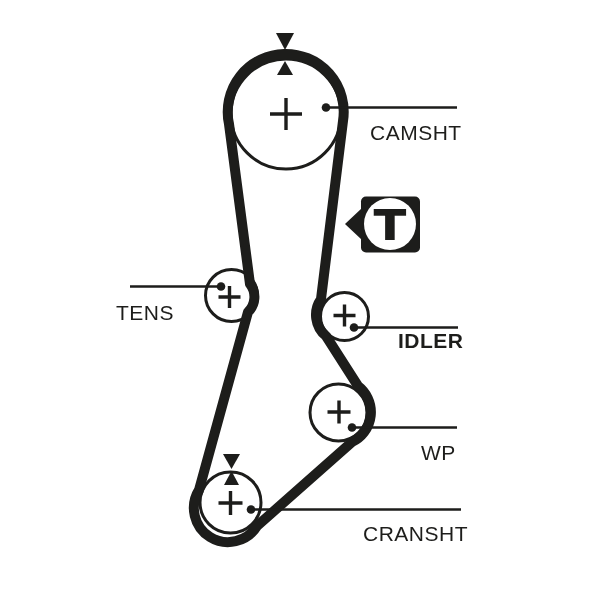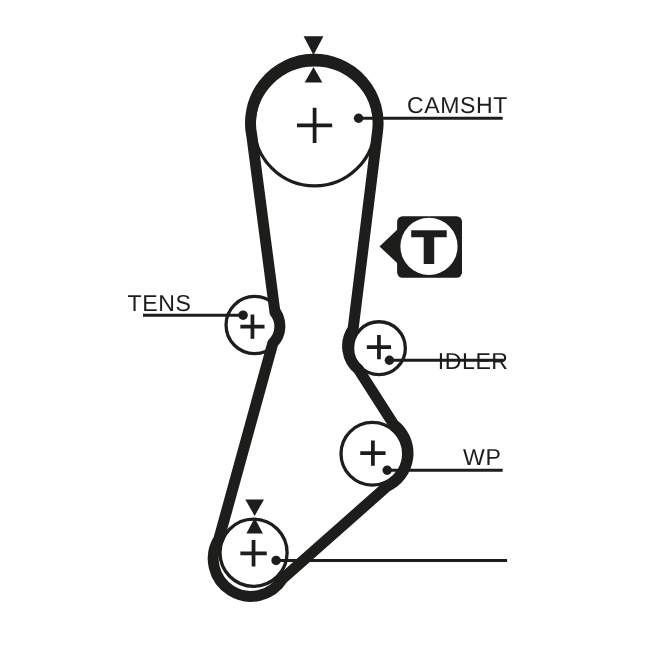--- a/index.html
+++ b/index.html
@@ -14,20 +14,21 @@
   .belt      { stroke:var(--ink); stroke-width:10; fill:none; stroke-linejoin:round; }
   .cross     { stroke:var(--ink); stroke-width:3.4; fill:none; }
   .leader    { stroke:var(--ink); stroke-width:2.7; fill:none; }
   .diagram-label {
     position:absolute;
     font-size:21px;
     line-height:21px;
     letter-spacing:0.5px;
     color:var(--ink);
     white-space:nowrap;
+    margin-top:36px;
   }
   .badge-letter {
     position:absolute;
     left:363px; top:201px; width:54px; height:48px;
     line-height:48px; text-align:center;
     font-size:42px; font-weight:bold; color:var(--ink);
     -webkit-text-stroke:1.8px var(--ink);
     transform:scaleX(1.22);
   }
 </style>
@@ -86,18 +87,19 @@
 
     <g>
       <polygon class="fill-ink" points="345,224 362,208 362,240"></polygon>
       <rect class="fill-ink" x="361" y="196.5" width="59" height="56" rx="5"></rect>
       <circle class="fill-bg" cx="390" cy="224" r="26"></circle>
     </g>
   </svg>
 
   <span class="diagram-label" style="left:370px; top:86px;">CAMSHT</span>
   <span class="diagram-label" style="left:116px; top:266px;">TENS</span>
-  <span class="diagram-label" style="left:398px; top:318px;">IDLER</span>
+  <span class="diagram-label" style="left:398px; top:294px;font-weight:bold;">IDLER</span>
   <span class="diagram-label" style="left:421px; top:406px;">WP</span>
+  <span class="diagram-label" style="left:363px; top:487px;">CRANSHT</span>
 
   <span class="badge-letter">T</span>
 
 </div>
 
 </body></html>

